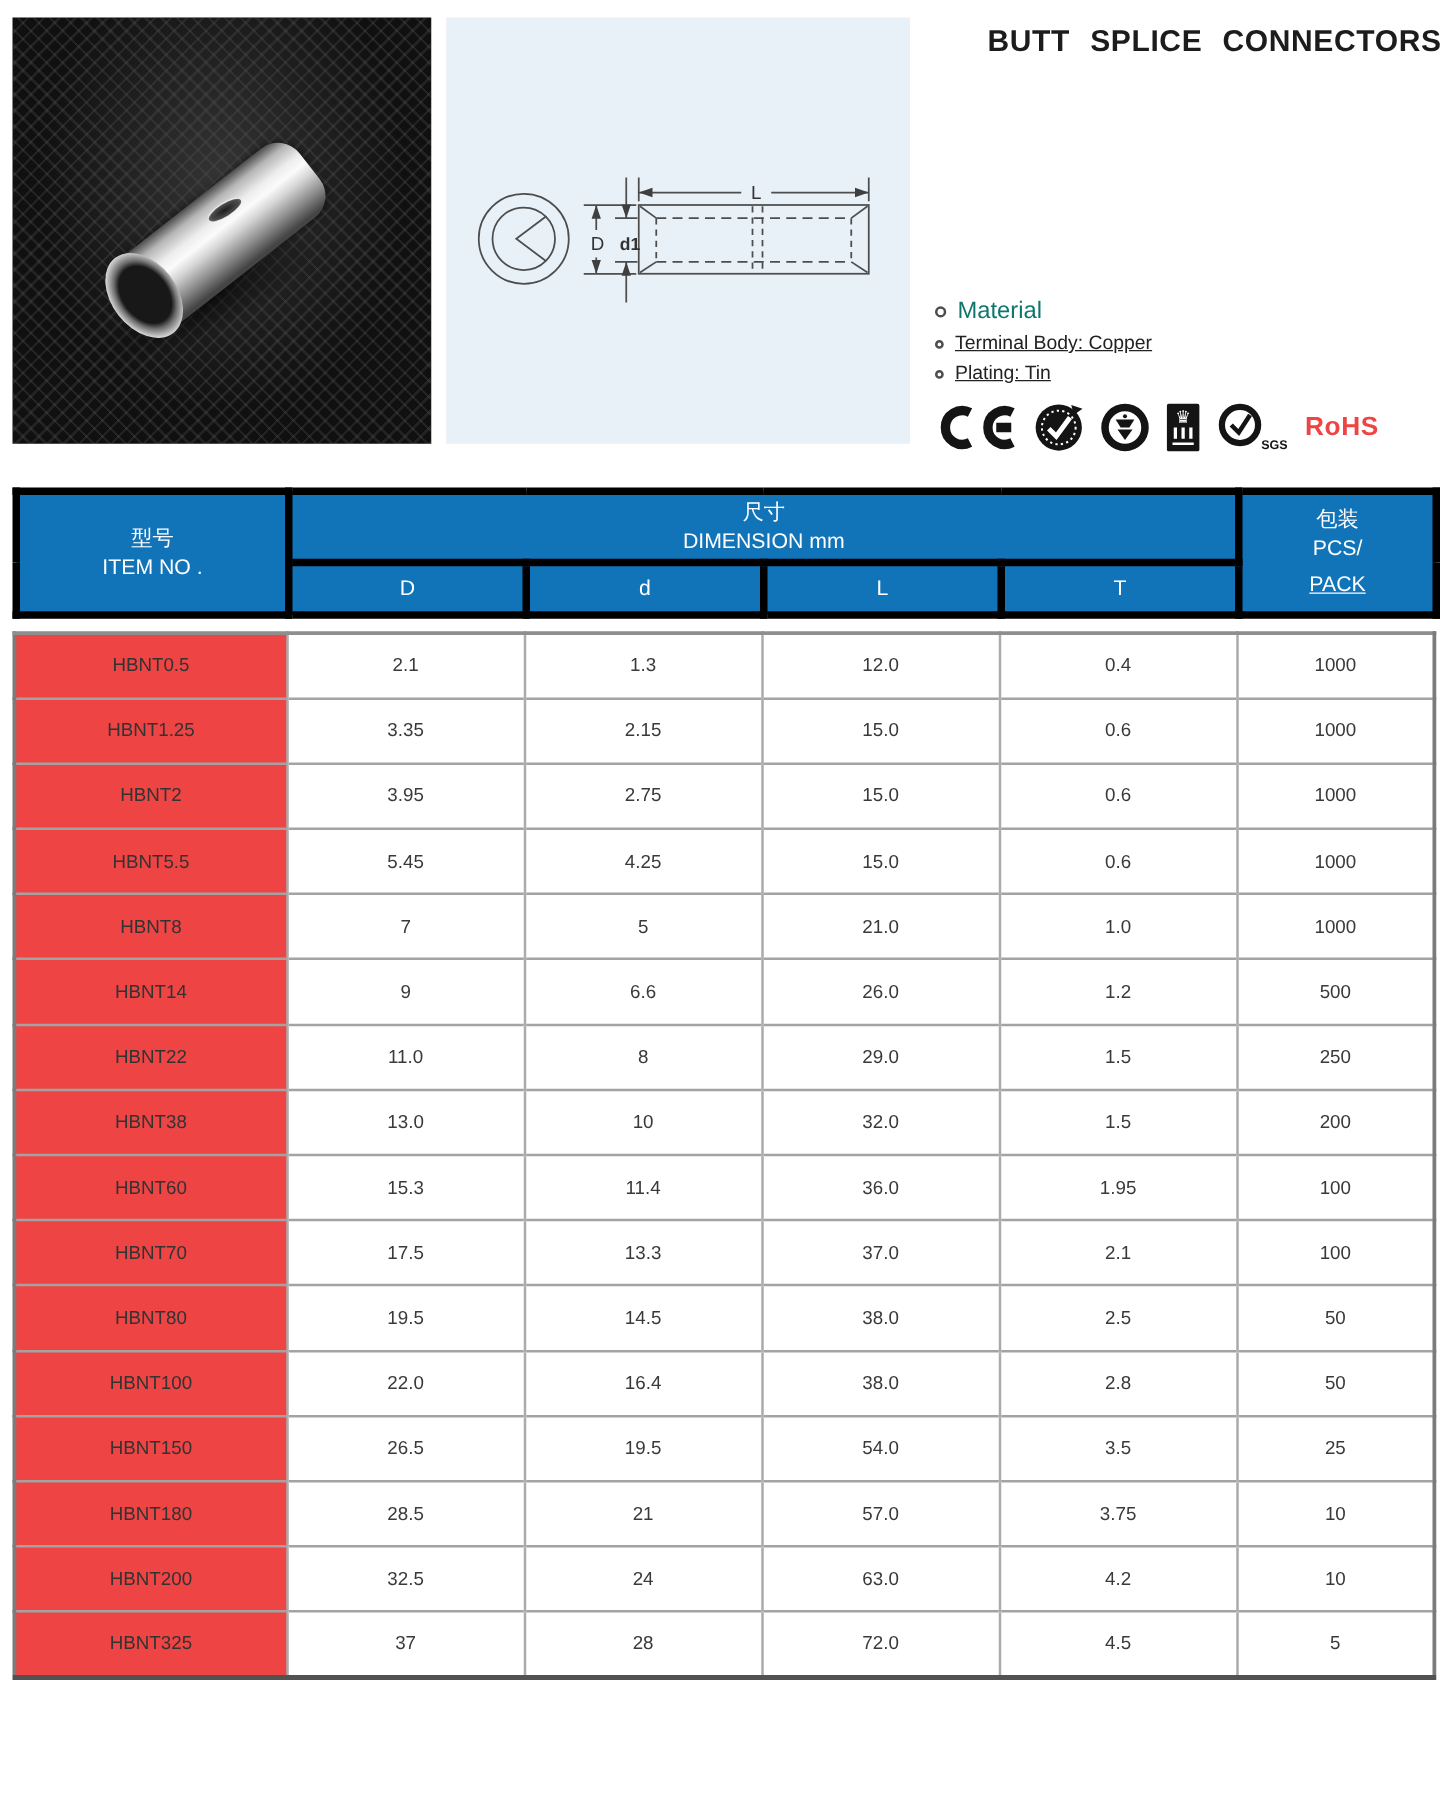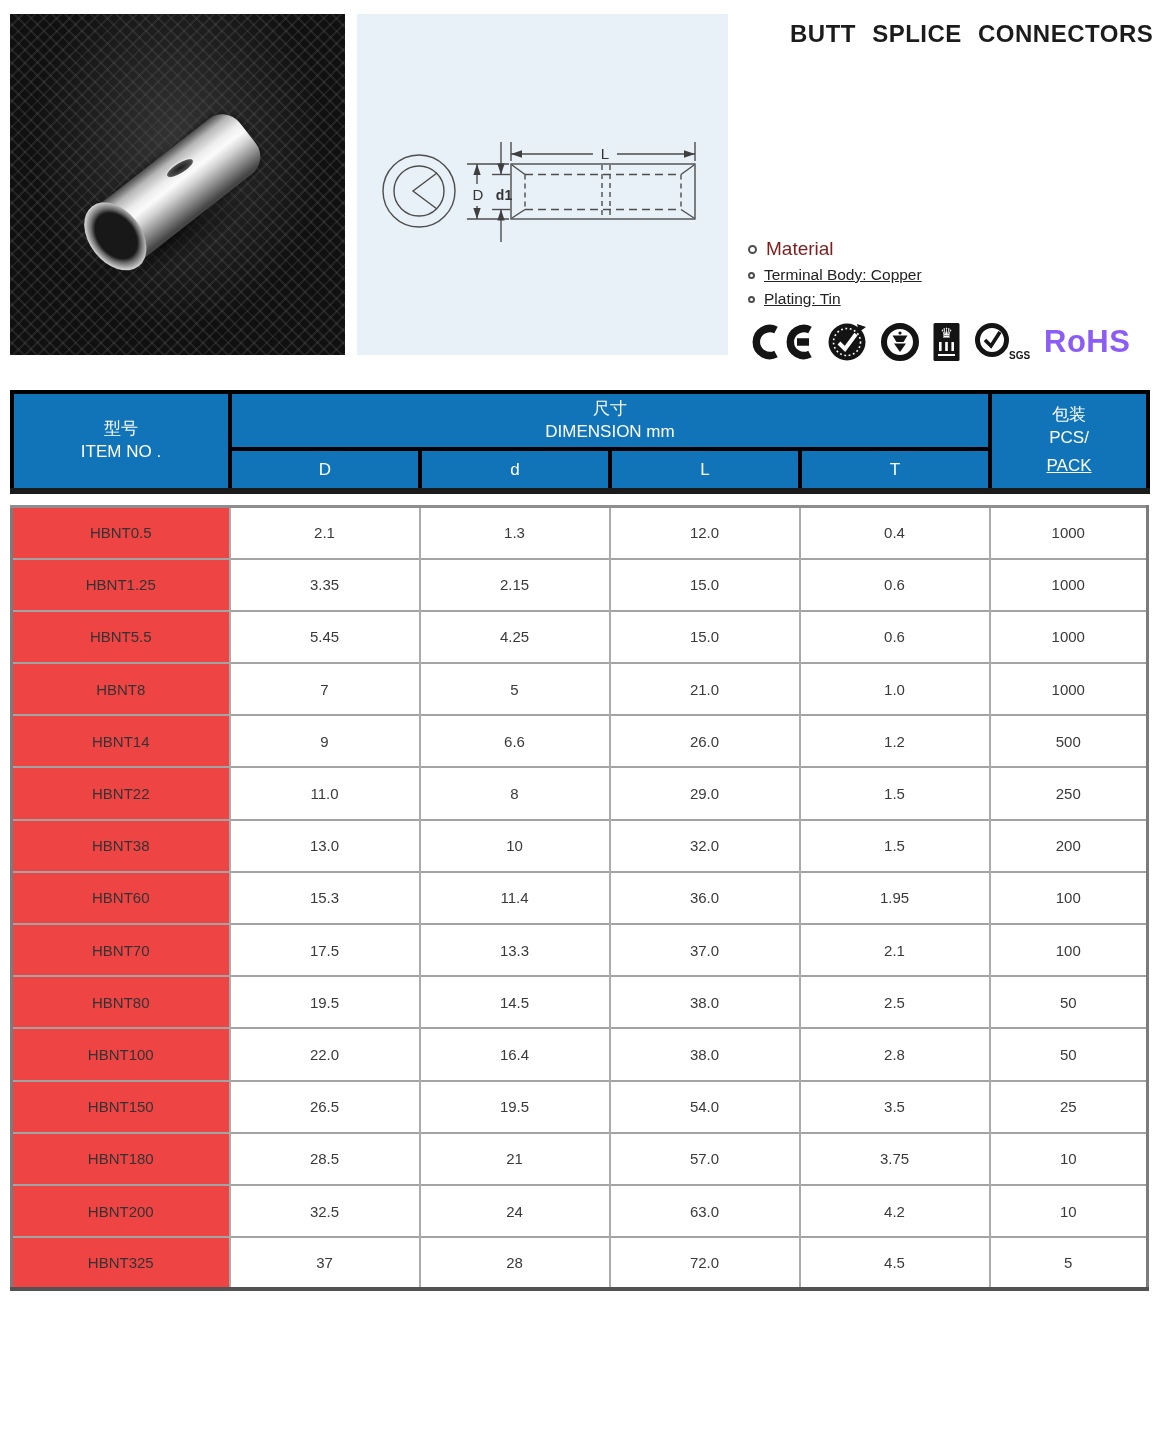--- a/index.html
+++ b/index.html
@@ -48,31 +48,31 @@
   .info-title {
     position:absolute; left:750px; top:20px; width:400px;
     font-size:24px; font-weight:bold; color:#1c1c1c; letter-spacing:.5px; word-spacing:9px;margin-left:40px;
   }
   .material { position:absolute; left:748px; top:238px; width:400px; }
   .bullet-row { display:flex; align-items:center; margin-bottom:6px; }
   .ring-bullet {
     display:inline-block; width:9px; height:9px; border-radius:50%;
     border:2.5px solid #4d4d4d; background:#fff; margin-right:9px; flex:0 0 auto;
   }
-  .material-heading { font-size:19px; color:#7f1d1d; }
+  .material-heading { font-size:19px; color:#0f766e; }
   .material-item { font-size:15.5px; color:#222;text-decoration:underline; }
   .cert-row { position:absolute; left:748px; top:322px; width:400px; display:flex; align-items:center; gap:13px; }
-  .rohs-label { font-size:31px; font-weight:bold; color:#8b5cf6; letter-spacing:.5px; }
+  .rohs-label { font-size:21px; font-weight:bold; color:#ef4444; letter-spacing:.5px; }
 
   
   .head-table, .body-table { position:absolute; left:10px; border-collapse:collapse; table-layout:fixed; width:1136px; }
   .head-table { top:390px; }
   .head-table td {
     background:#1173b8; color:#ffffff; text-align:center; vertical-align:middle;
-    border:4px solid #000000; font-size:17px;
+    border:6px solid #000000; font-size:17px;
   }
   .head-table { border:3px solid #1b1b1b; }
   .head-table .r1 { height:57px; }
   .head-table .r2 { height:42px; }
   .head-table { border-bottom:6px solid #1b1b1b; }
   .hdr-zh { display:block; font-size:17px; line-height:1.35; }
   .hdr-en { display:block; font-size:17px; line-height:1.35; }
   .pack-gap { margin-top:6px;text-decoration:underline; }
 
   .body-table { top:505px; border:3px solid #7b7b7b; border-top:3px solid #8e8e8e; border-bottom:4px solid #525252; }
@@ -264,20 +264,28 @@
 
         <tr>
           <td>HBNT1.25</td>
           <td>3.35</td>
           <td>2.15</td>
           <td>15.0</td>
           <td>0.6</td>
           <td>1000</td>
         </tr>
 
+        <tr>
+          <td>HBNT2</td>
+          <td>3.95</td>
+          <td>2.75</td>
+          <td>15.0</td>
+          <td>0.6</td>
+          <td>1000</td>
+        </tr>
 
 
         <tr>
           <td>HBNT5.5</td>
           <td>5.45</td>
           <td>4.25</td>
           <td>15.0</td>
           <td>0.6</td>
           <td>1000</td>
         </tr>

